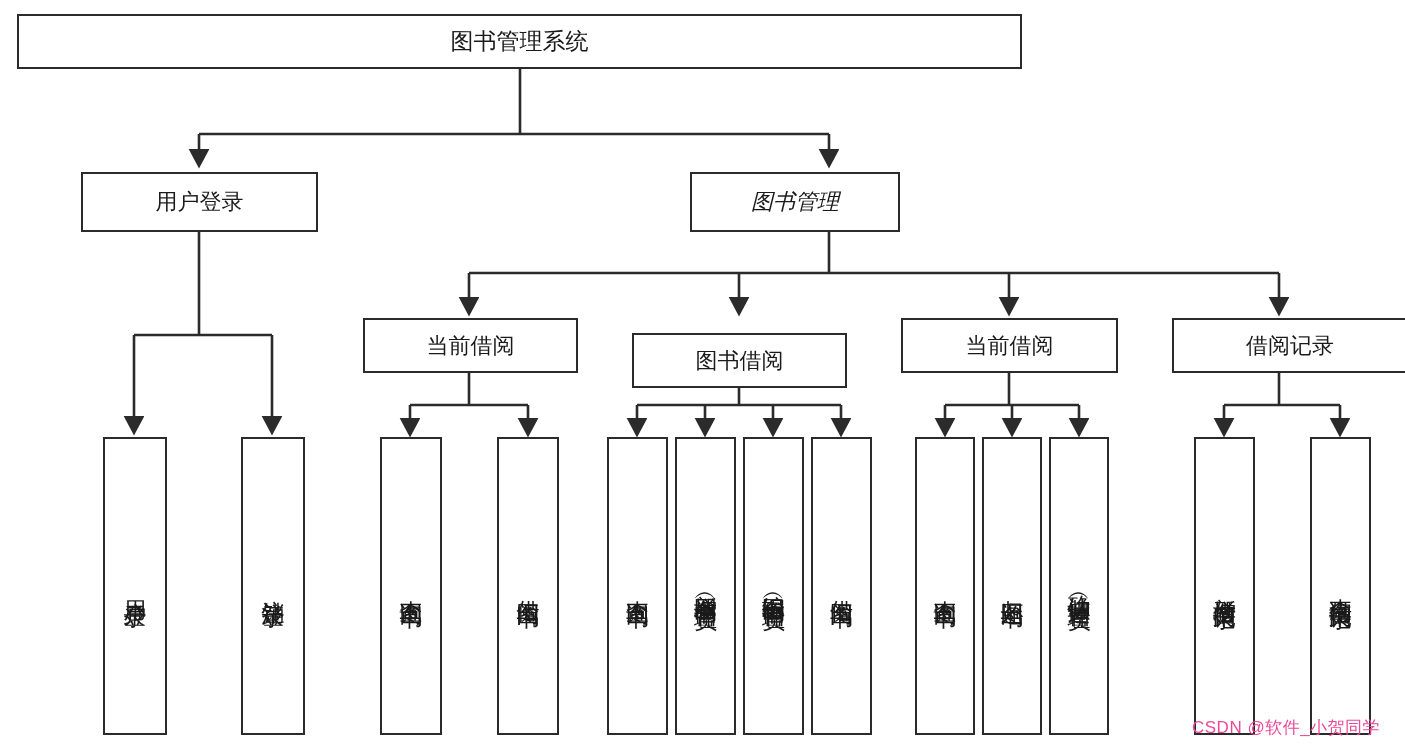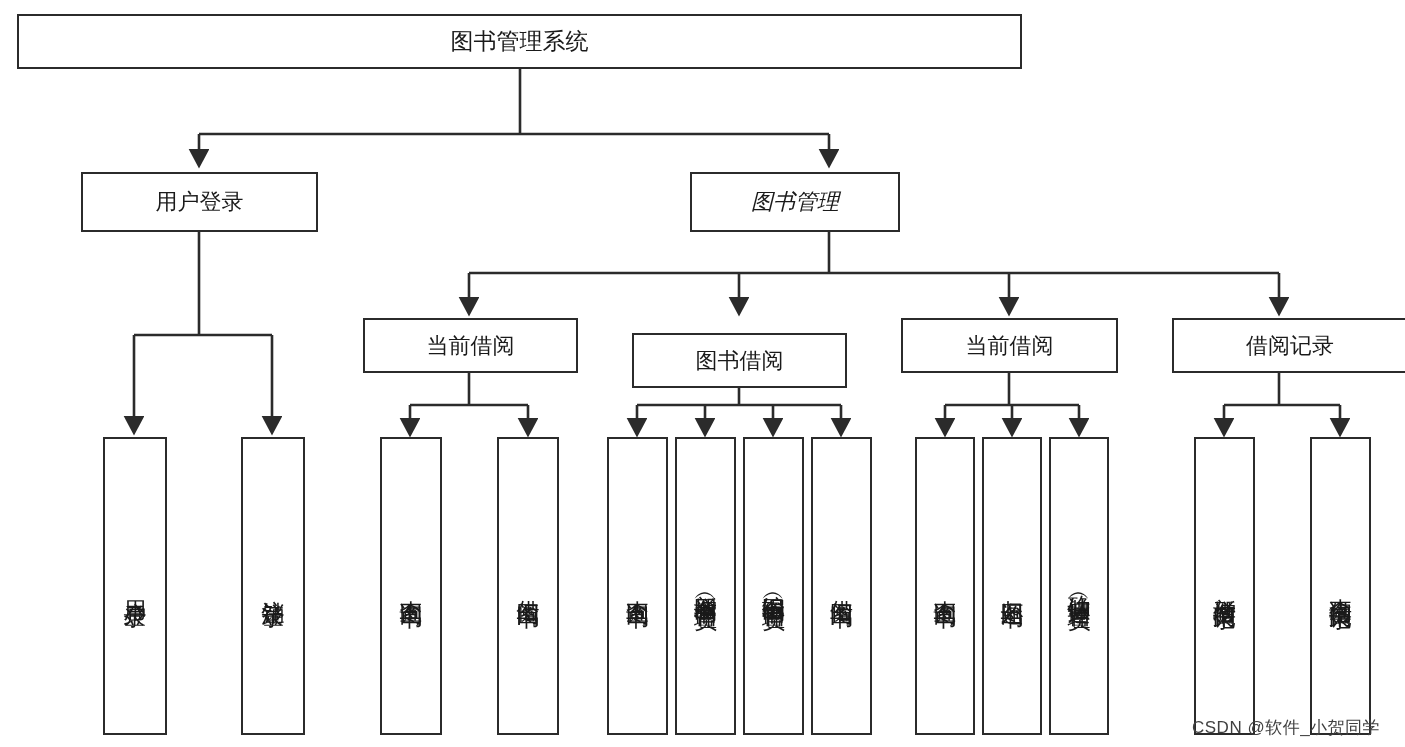--- a/index.html
+++ b/index.html
@@ -54,21 +54,21 @@
     text-orientation: upright;
     font-size: 23px;
     letter-spacing: 2px;
     line-height: 1;
   }
   #root-node .label {
     font-size: 23px;
   }
   .watermark {
     position: absolute;
-    color: #404040;
+    color: #ec4899;
     font-size: 17px;
     white-space: nowrap;
     letter-spacing: 0.5px;
     pointer-events: none;
   }
 </style>
 </head>
 <body>
 
 <div id="diagram-root">

